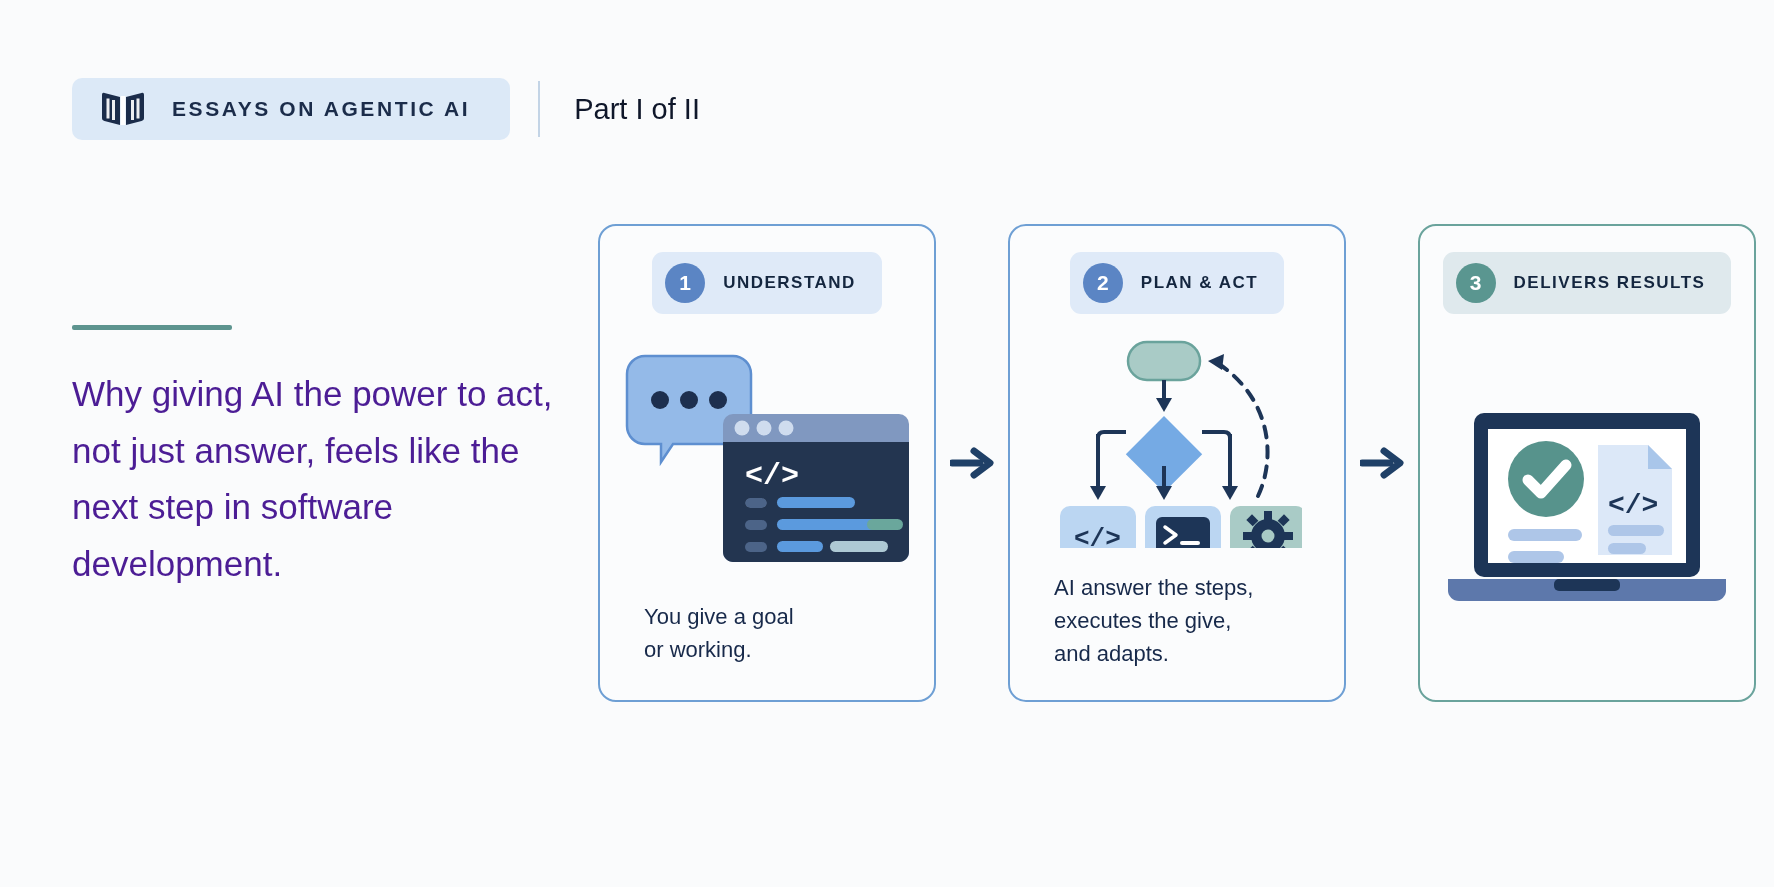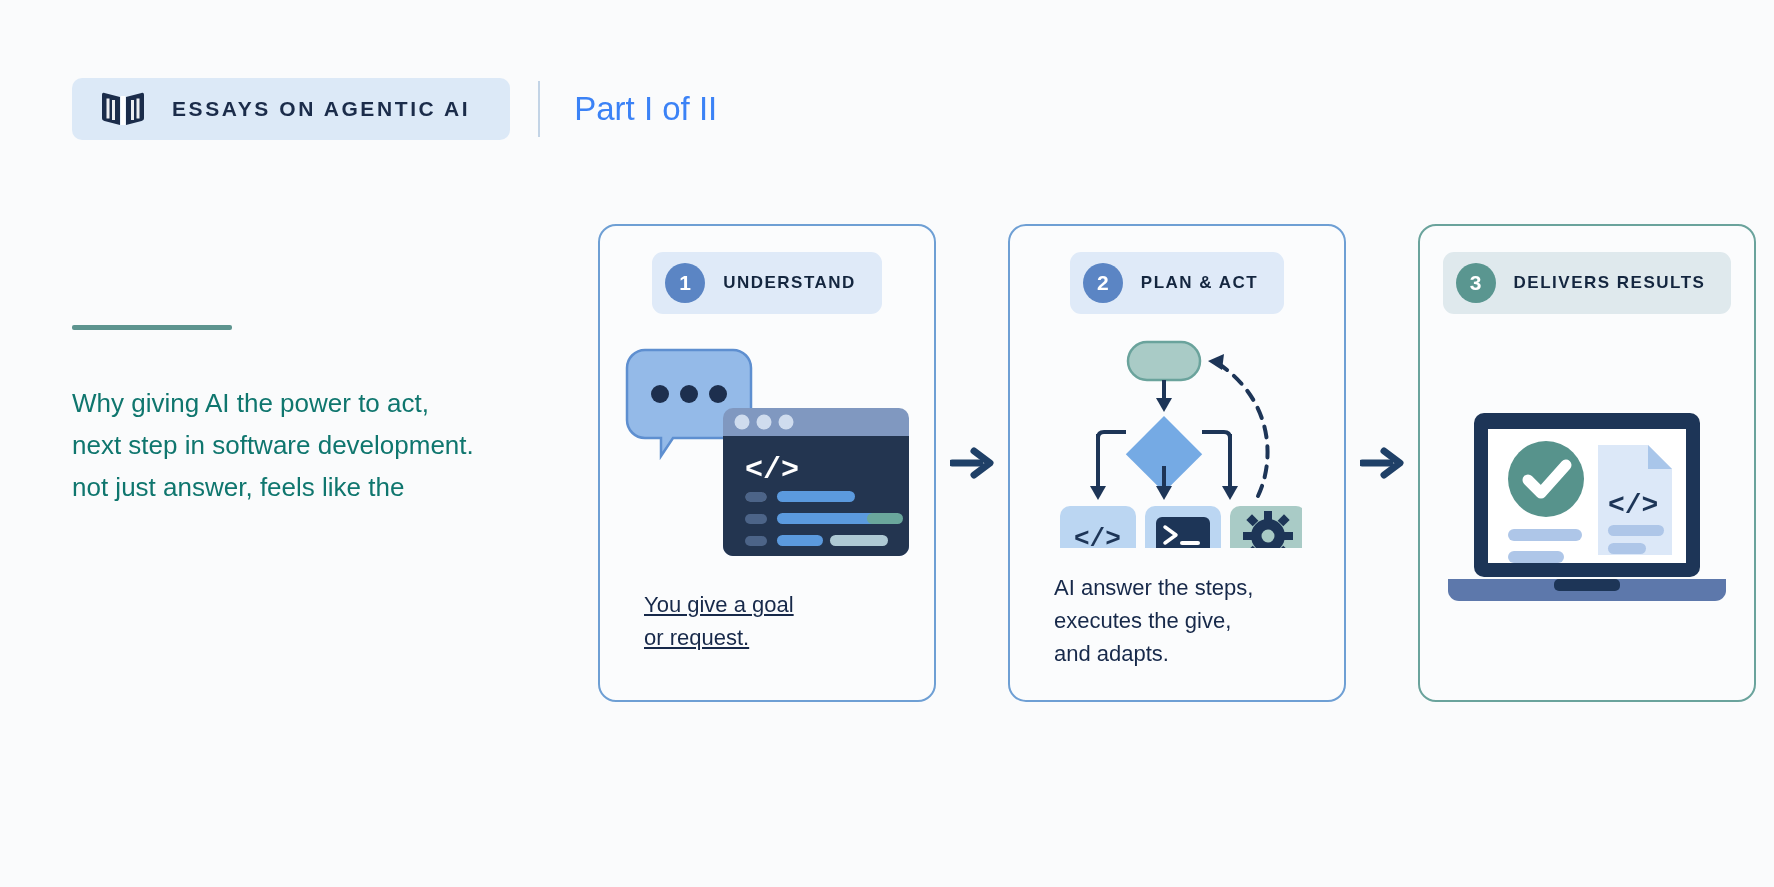--- a/index.html
+++ b/index.html
@@ -17,28 +17,28 @@
     display: flex; align-items: center; gap: 26px;
     background: #dce9f7; border-radius: 10px;
     padding: 18px 40px 18px 28px; height: 26px;
   }
   .book-icon { width: 46px; height: 36px; display: block; }
   .pill-label {
     font-size: 21px; font-weight: 700; letter-spacing: 2.6px;
     color: #1b2c4a; white-space: nowrap;
   }
   .hdr-divider { width: 2px; height: 56px; background: #c3d4e6; margin: 0 34px 0 28px; }
-  .hdr-part { font-size: 33px; color: #3b82f6; font-weight: 400; white-space: nowrap; }
+  .hdr-part { font-size: 29px; color: #0f172a; font-weight: 400; white-space: nowrap; }
 
   
   .left-col { position: absolute; left: 72px; top: 325px; width: 520px; }
   .accent-rule { width: 160px; height: 5px; background: #5d948f; border-radius: 2px; }
   .lede {
-    margin-top: 52px; font-size: 26px; line-height: 1.62;
-    color: #0f766e; font-weight: 400;
+    margin-top: 36px; font-size: 35px; line-height: 1.62;
+    color: #4c1d95; font-weight: 400;
   }
 
   
   .cards { position: absolute; left: 598px; top: 224px; display: flex; align-items: flex-start; }
   .card {
     width: 338px; height: 478px;
     background: #fbfcfd; border: 2px solid #6e9fd4; border-radius: 18px;
     box-sizing: border-box;
     display: flex; flex-direction: column; align-items: center;
     padding-top: 26px;
@@ -60,21 +60,21 @@
   .num.teal { background: #5a9690; }
   .card-title {
     font-size: 17px; font-weight: 700; letter-spacing: 1.5px; color: #14263f;
     white-space: nowrap;
   }
   .art { flex: 1; display: flex; align-items: center; justify-content: center; width: 100%; }
   .caption {
     width: 100%; box-sizing: border-box; padding: 0 44px 30px 44px;
     font-size: 22px; line-height: 1.5; color: #17294a;
   }
-  .card:nth-child(1) .caption { padding-bottom: 46px; text-decoration: underline; }
+  .card:nth-child(1) .caption { padding-bottom: 34px; }
 
   .arrow { width: 72px; display: flex; align-items: center; justify-content: center; height: 478px; }
 </style>
 </head>
 <body>
 
 <div class="page">
 
   <div class="header">
     <div class="badge-pill">
@@ -90,22 +90,22 @@
       <span class="pill-label">ESSAYS ON AGENTIC AI</span>
     </div>
     <div class="hdr-divider"></div>
     <span class="hdr-part">Part I of II</span>
   </div>
 
   <div class="left-col">
     <div class="accent-rule"></div>
     <div class="lede">
       <div>Why giving AI the power to act,</div>
+      <div>not just answer, feels like the</div>
       <div>next step in software development.</div>
-      <div>not just answer, feels like the</div>
     </div>
   </div>
 
   <div class="cards">
 
     <div class="card">
       <div class="card-head">
         <div class="num">1</div>
         <div class="card-title">UNDERSTAND</div>
       </div>
@@ -130,21 +130,21 @@
           <rect x="160" y="169" width="110" height="11" rx="5.5" fill="#5b9ade"></rect>
           <rect x="250" y="169" width="36" height="11" rx="5.5" fill="#6aa79c"></rect>
           <rect x="128" y="192" width="22" height="10" rx="5" fill="#4c6488"></rect>
           <rect x="160" y="191" width="46" height="11" rx="5.5" fill="#5b9ade"></rect>
           <rect x="213" y="191" width="58" height="11" rx="5.5" fill="#aec9d4"></rect>
           <rect x="128" y="145" width="0" height="0" fill="none"></rect>
         </svg>
       </div>
       <div class="caption">
         <div>You give a goal</div>
-        <div>or request.</div>
+        <div>or working.</div>
       </div>
     </div>
 
     <div class="arrow">
       <svg width="44" height="34" viewBox="0 0 44 34">
         <path d="M2 17 L30 17" stroke="#1f4067" stroke-width="7" stroke-linecap="round"></path>
         <path d="M24 5 L40 17 L24 29" fill="none" stroke="#1f4067" stroke-width="7" stroke-linecap="round" stroke-linejoin="round"></path>
       </svg>
     </div>
 

